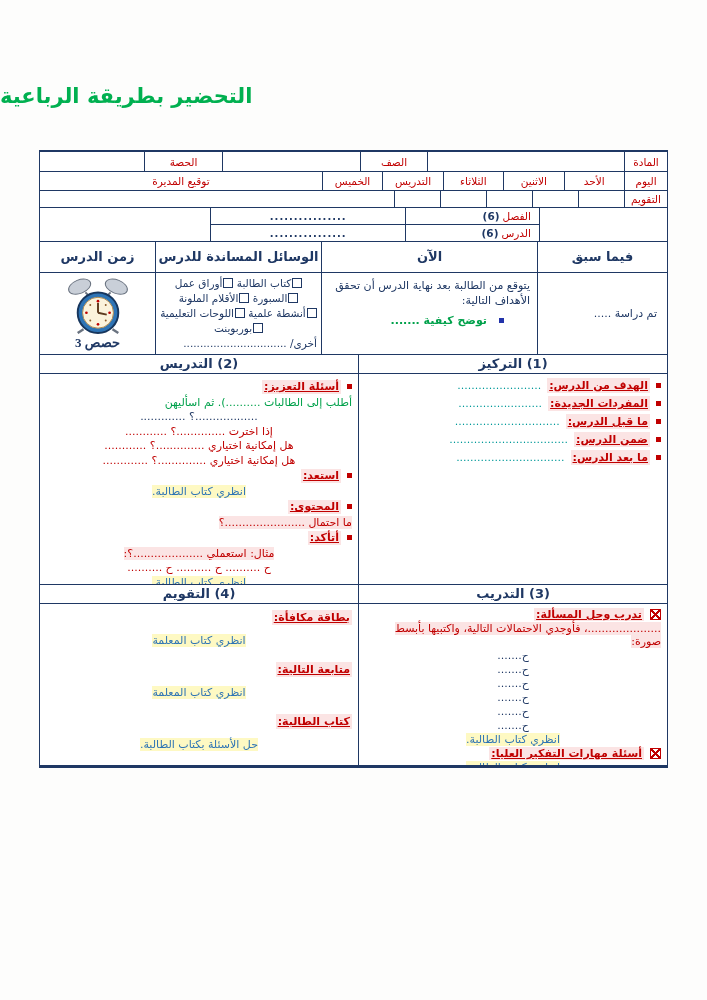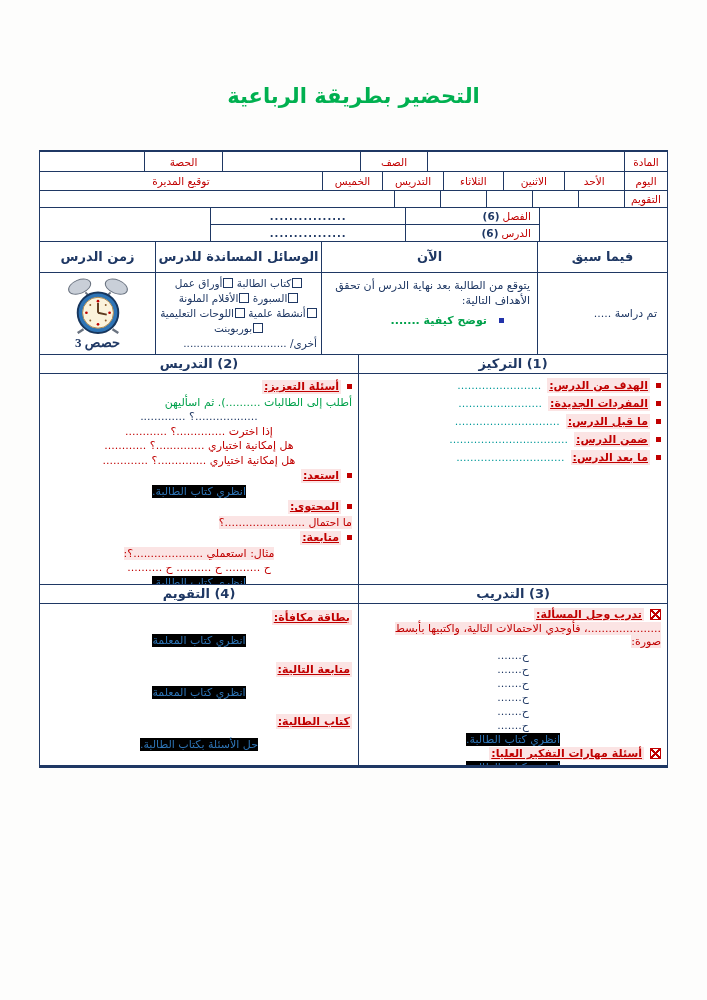--- a/index.html
+++ b/index.html
@@ -7,21 +7,21 @@
     position:relative;
     width:707px;height:1000px;
     background:#fdfdfc;
     font-family:"DejaVu Sans", sans-serif;
     direction:rtl;
     overflow:hidden;
   }
   .title{
     margin:0;
     padding-top:84px;
-    text-align:center;
+    text-align:left;
     font-size:21px;
     font-weight:bold;
     color:#00B050;
   }
   .sheet{
     position:absolute;
     left:39px;top:150px;
     width:629px;
     border:1px solid #1F3864;
     border-top:2px solid #1F3864;
@@ -64,21 +64,21 @@
   .subrow > .subcell:last-child{border-left:none;}
   .chapcell{padding-right:8px;font-size:10.5px;gap:3px;}
   .dotcell{justify-content:center;color:#1F3864;font-weight:bold;font-size:10px;letter-spacing:1px;}
   .c-red{color:#C00000}
   .c-nav{color:#1F3864}
   .c-green{color:#00A14B}
   .c-blue{color:#2E74B5}
   .c-teal{color:#009999}
   .b{font-weight:bold}
   .hl-pink{background:#FBE4E4}
-  .hl-cyan{background:#000000}
+  .hl-cyan{background:#fef9c3}
   
   .prevcell{display:flex;align-items:center;}
   .prevtext{color:#1F3864;font-size:11px;padding:0 10px;width:100%;text-align:right;}
   .nowcell{padding:5px 7px;font-size:11px;color:#1F3864;}
   .nowintro{line-height:15px;text-align:right;}
   .objline{margin-top:6px;padding-right:26px;display:flex;align-items:center;gap:12px;}
   .aidscell{padding:3px 4px;font-size:10.5px;color:#1F3864;line-height:15px;text-align:center;}
   .aid{white-space:nowrap;}
   .cbox{
     display:inline-block;width:8px;height:8px;
@@ -272,21 +272,21 @@
             <span class="rlabel">استعد:</span>
           </div>
           <div class="it al-c"><span class="c-blue hl-cyan">انظري كتاب الطالبة.</span></div>
           <div class="it labline">
             <span class="sq"></span>
             <span class="rlabel">المحتوى:</span>
           </div>
           <div class="it al-r"><span class="c-red hl-pink">ما احتمال .......................؟</span></div>
           <div class="it labline">
             <span class="sq"></span>
-            <span class="rlabel">متابعة:</span>
+            <span class="rlabel">أتأكد:</span>
           </div>
           <div class="it al-c"><span class="c-red hl-pink">مثال: استعملي ....................؟:</span></div>
           <div class="it al-c"><span class="c-red">ح .......... ح .......... ح ..........</span></div>
           <div class="it al-c"><span class="c-blue hl-cyan">انظري كتاب الطالبة.</span></div>
         </div>
     </div>
 
     <div class="row rJ">
       <div class="cell hdr w309">(3) التدريب</div>
       <div class="cell hdr w319">(4) التقويم</div>

